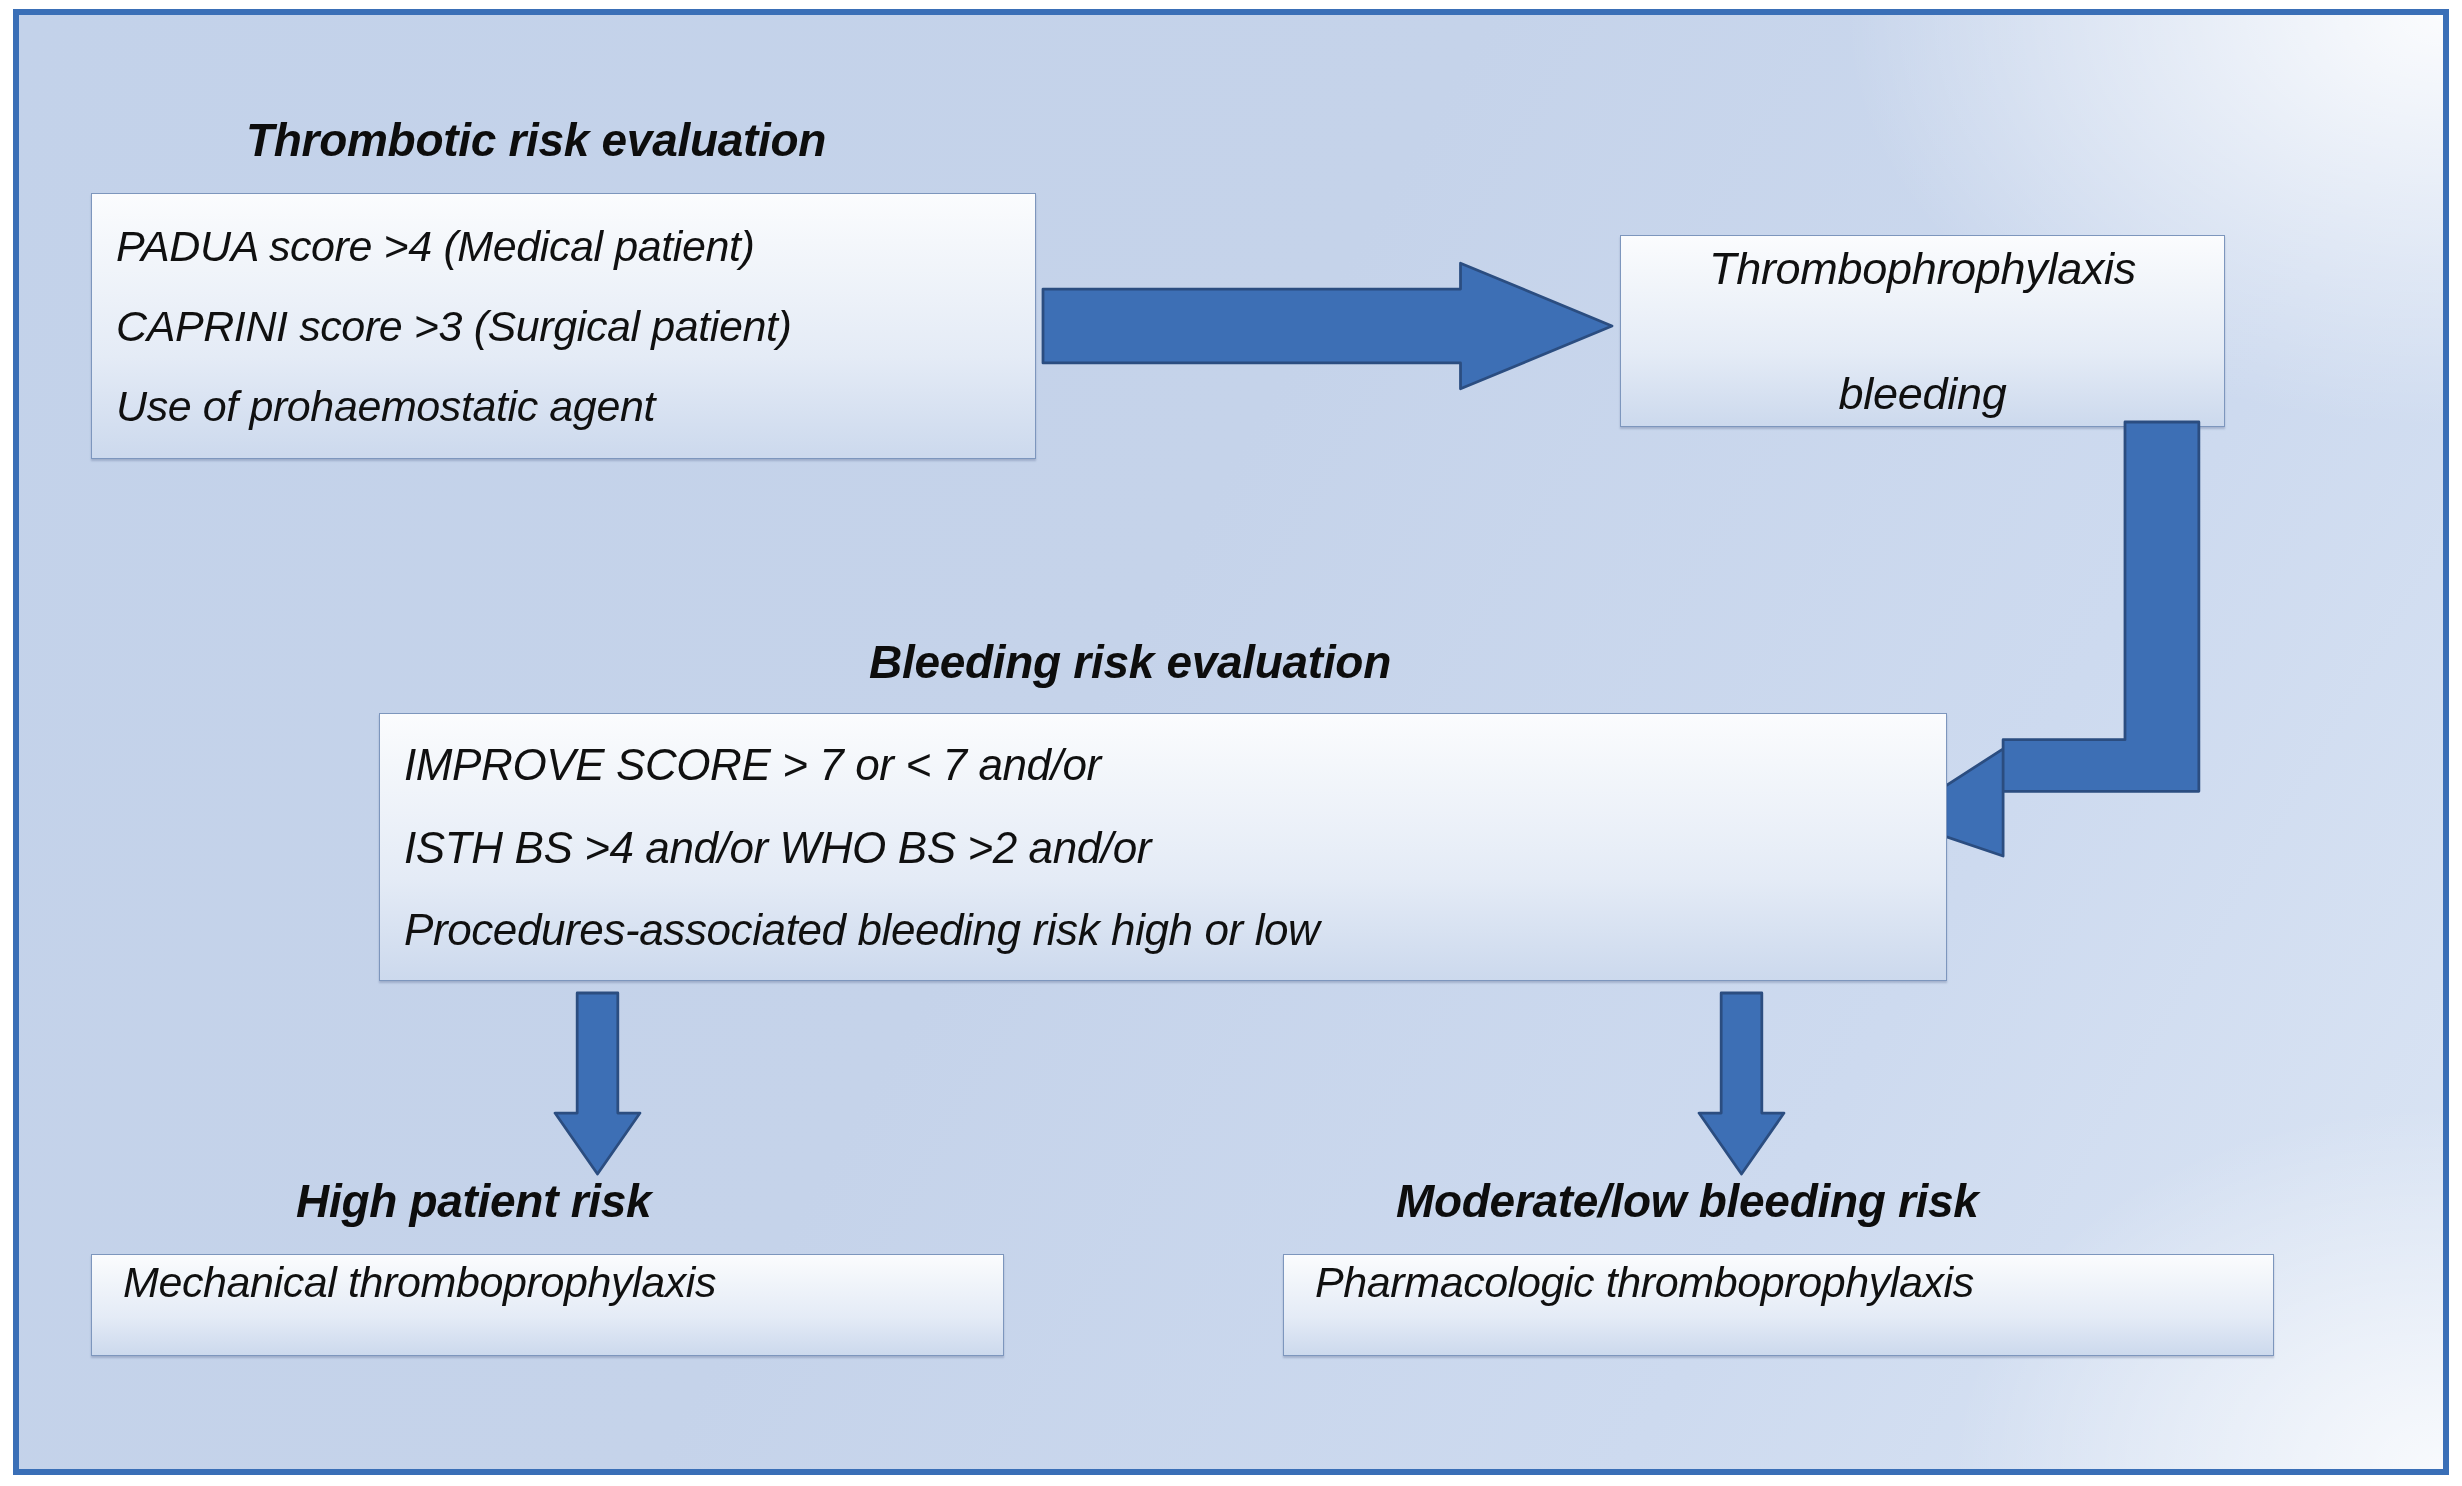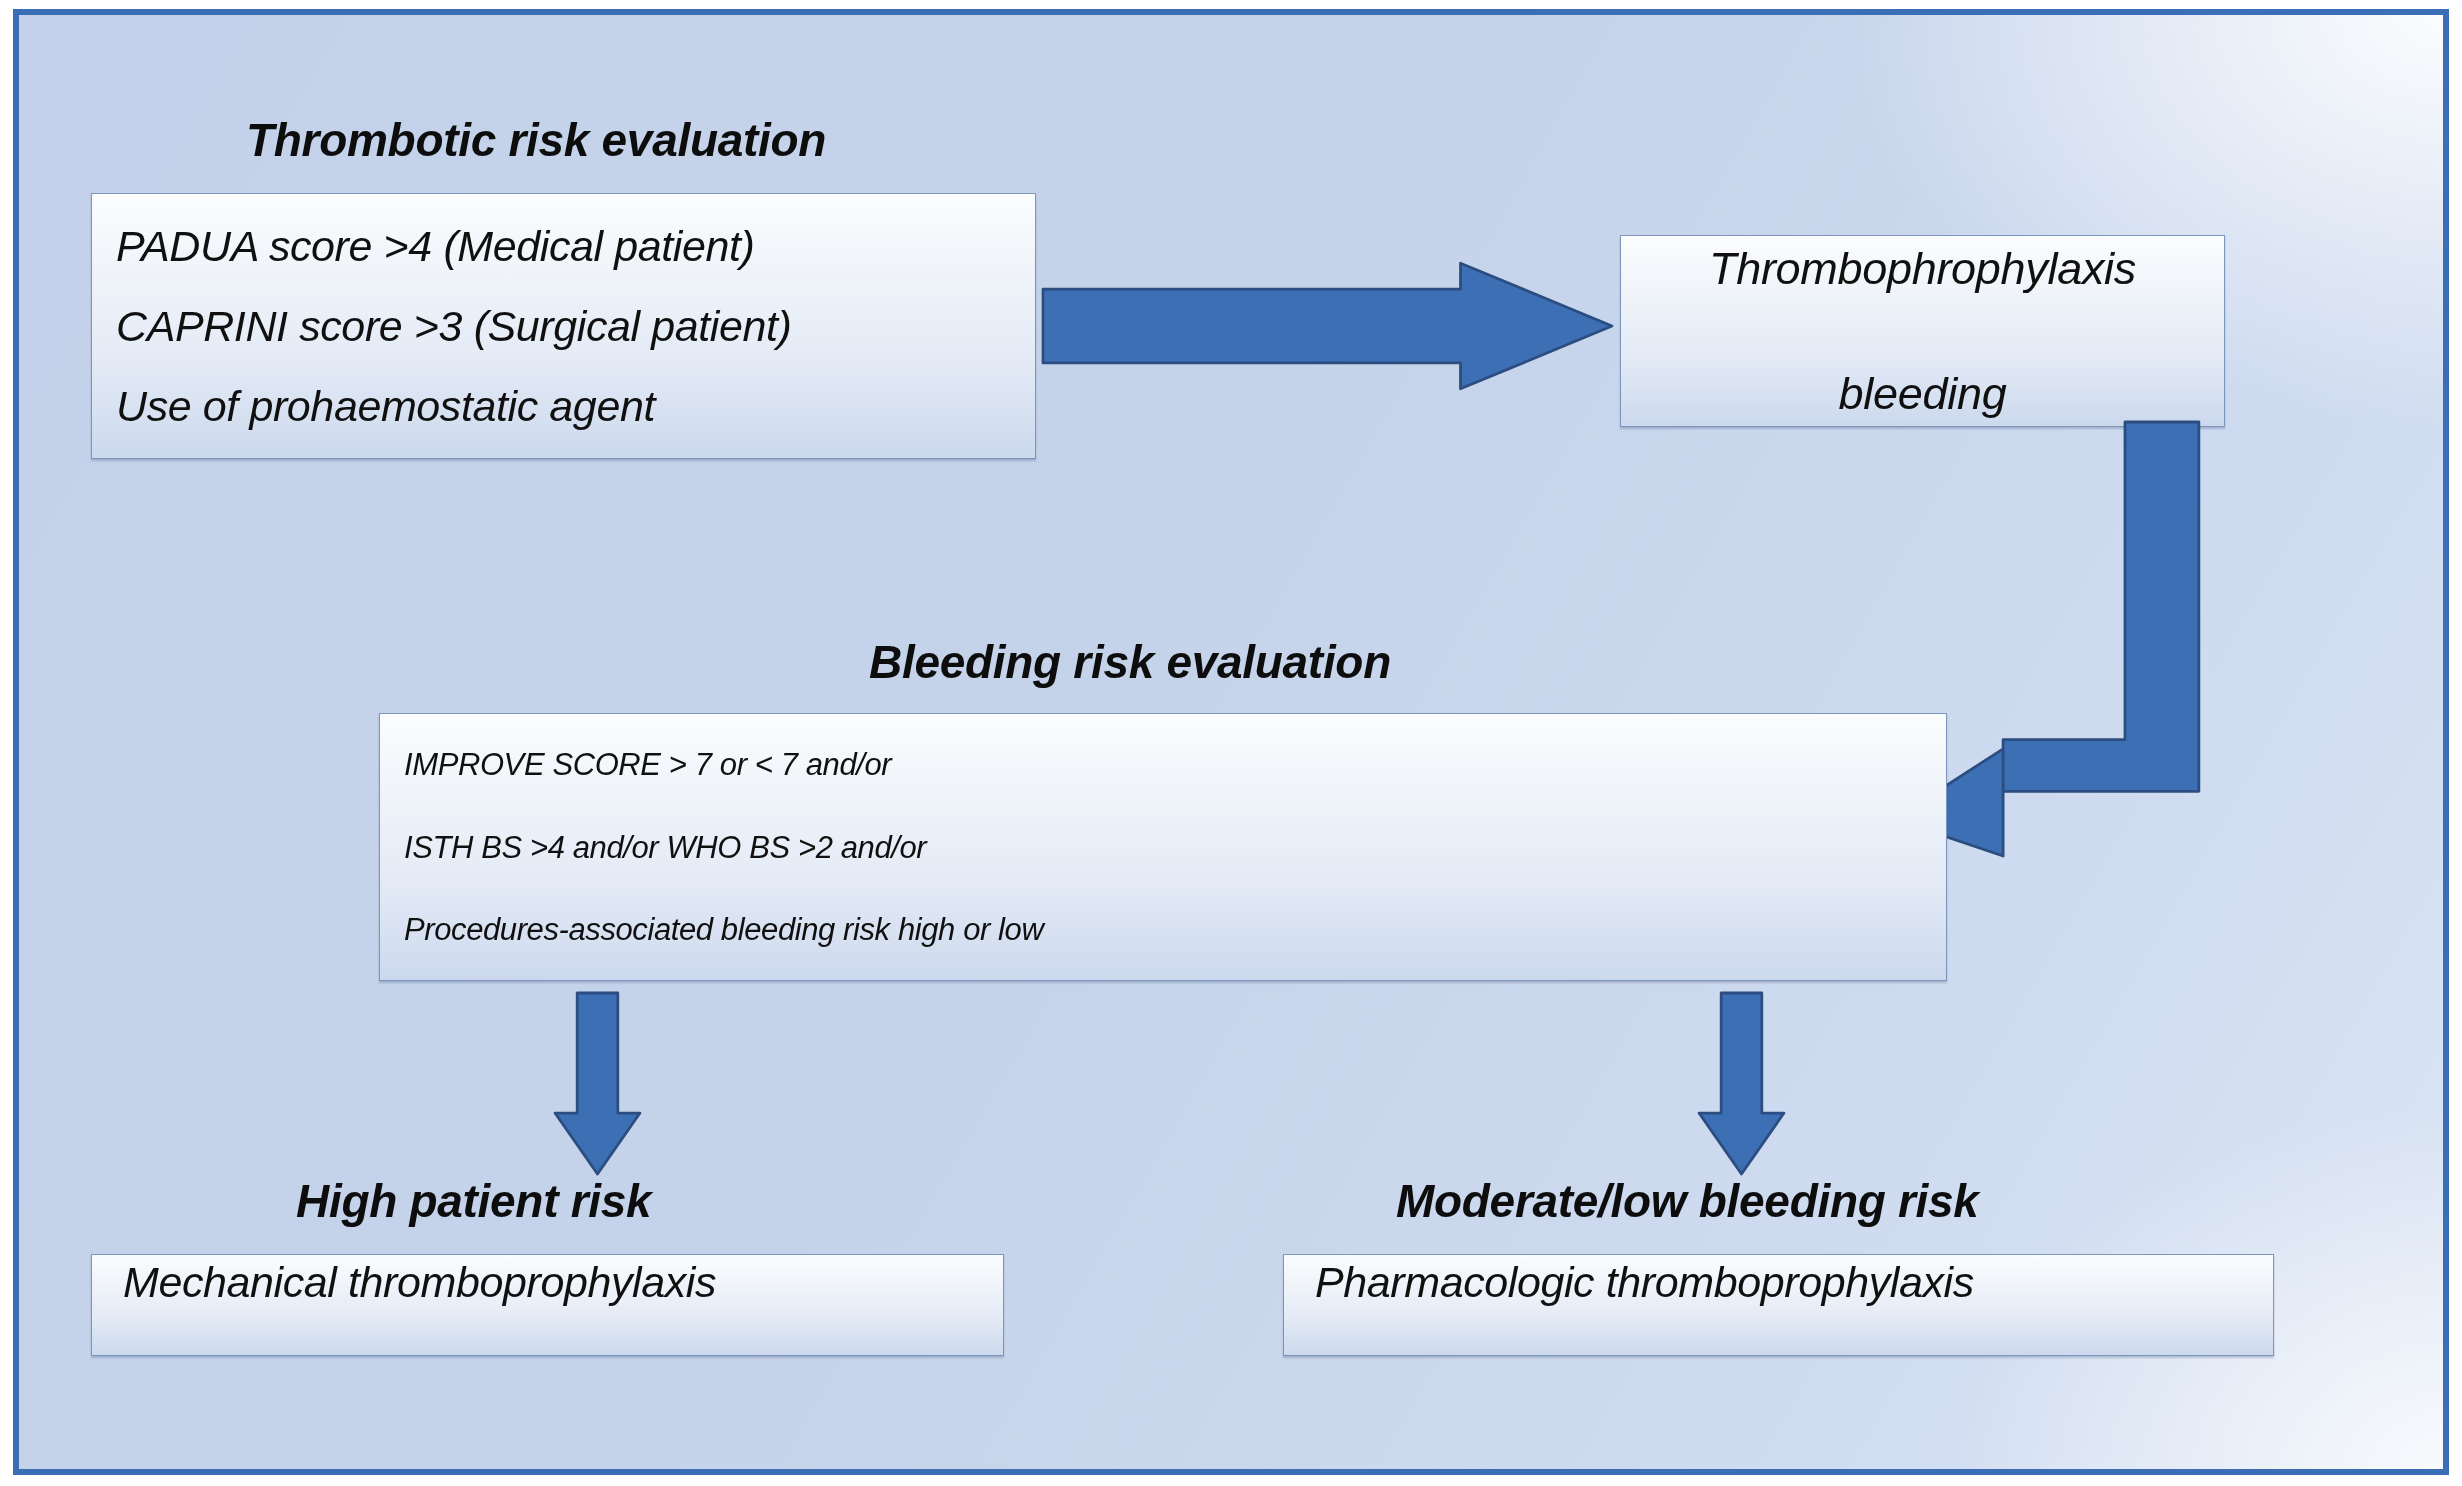--- a/index.html
+++ b/index.html
@@ -95,21 +95,21 @@
   }
 
   
   #heading-bleeding { left: 850px; top: 624px; }
   #box-bleeding {
     left: 360px; top: 698px;
     width: 1568px; height: 268px;
     padding: 11px 0 11px 24px;
   }
   #box-bleeding .line {
-    font-size: 31px;
+    font-size: 44px;
     line-height: 79px;
     letter-spacing: -0.4px;
   }
 
   
   #heading-high { left: 277px; top: 1163px; }
   #box-mechanical {
     left: 72px; top: 1239px;
     width: 913px; height: 102px;
     padding-left: 31px;

